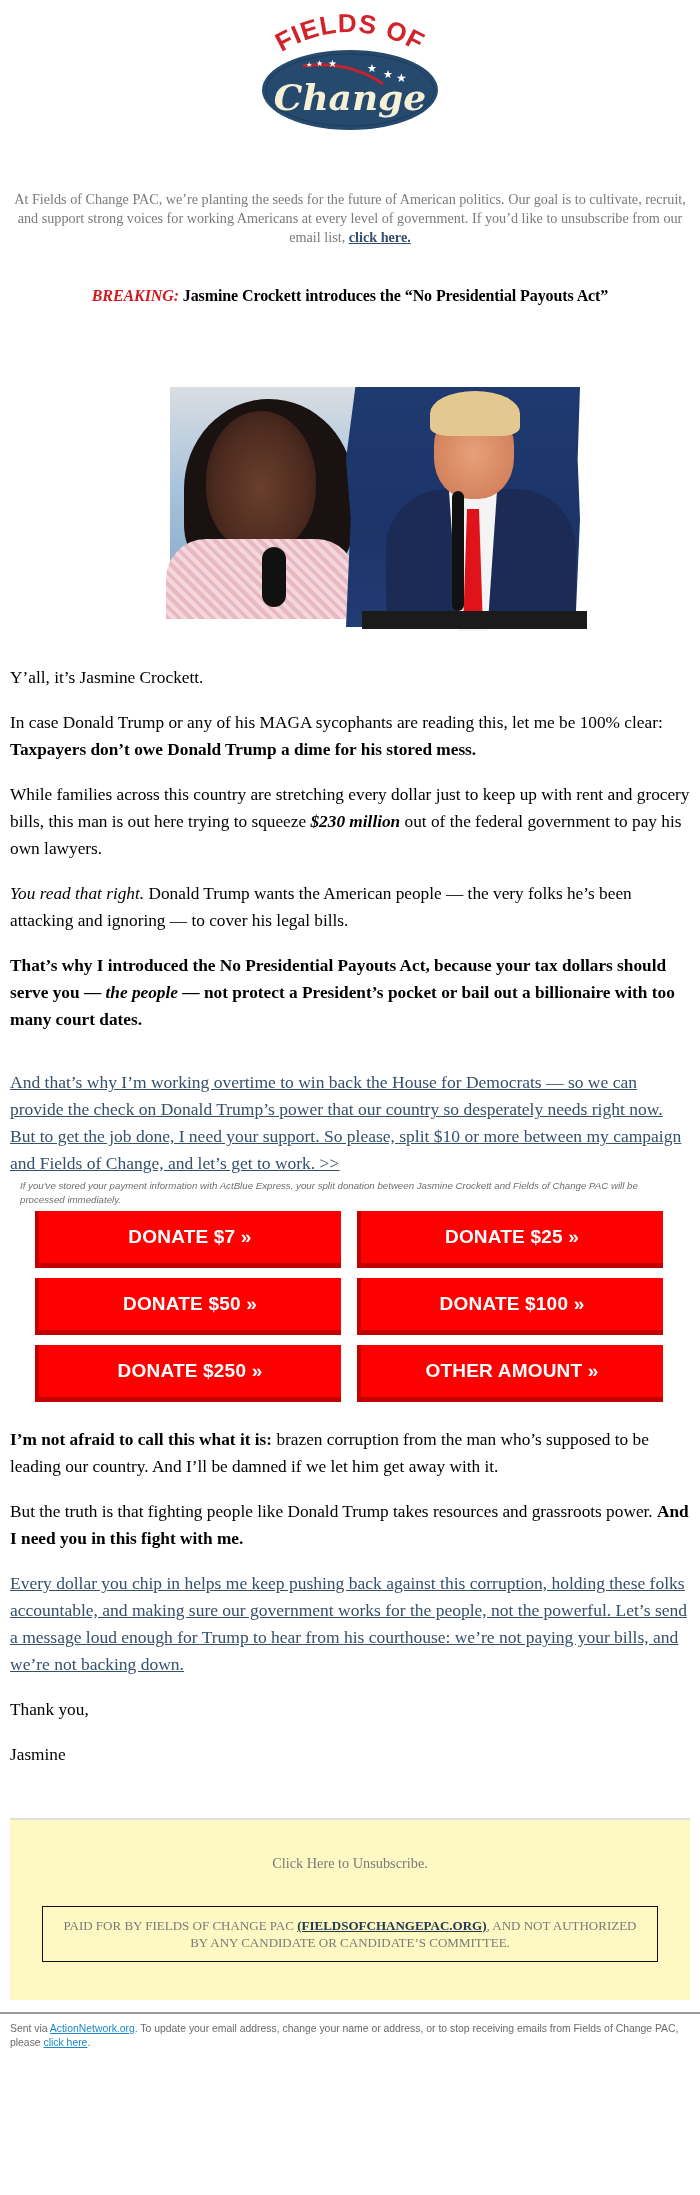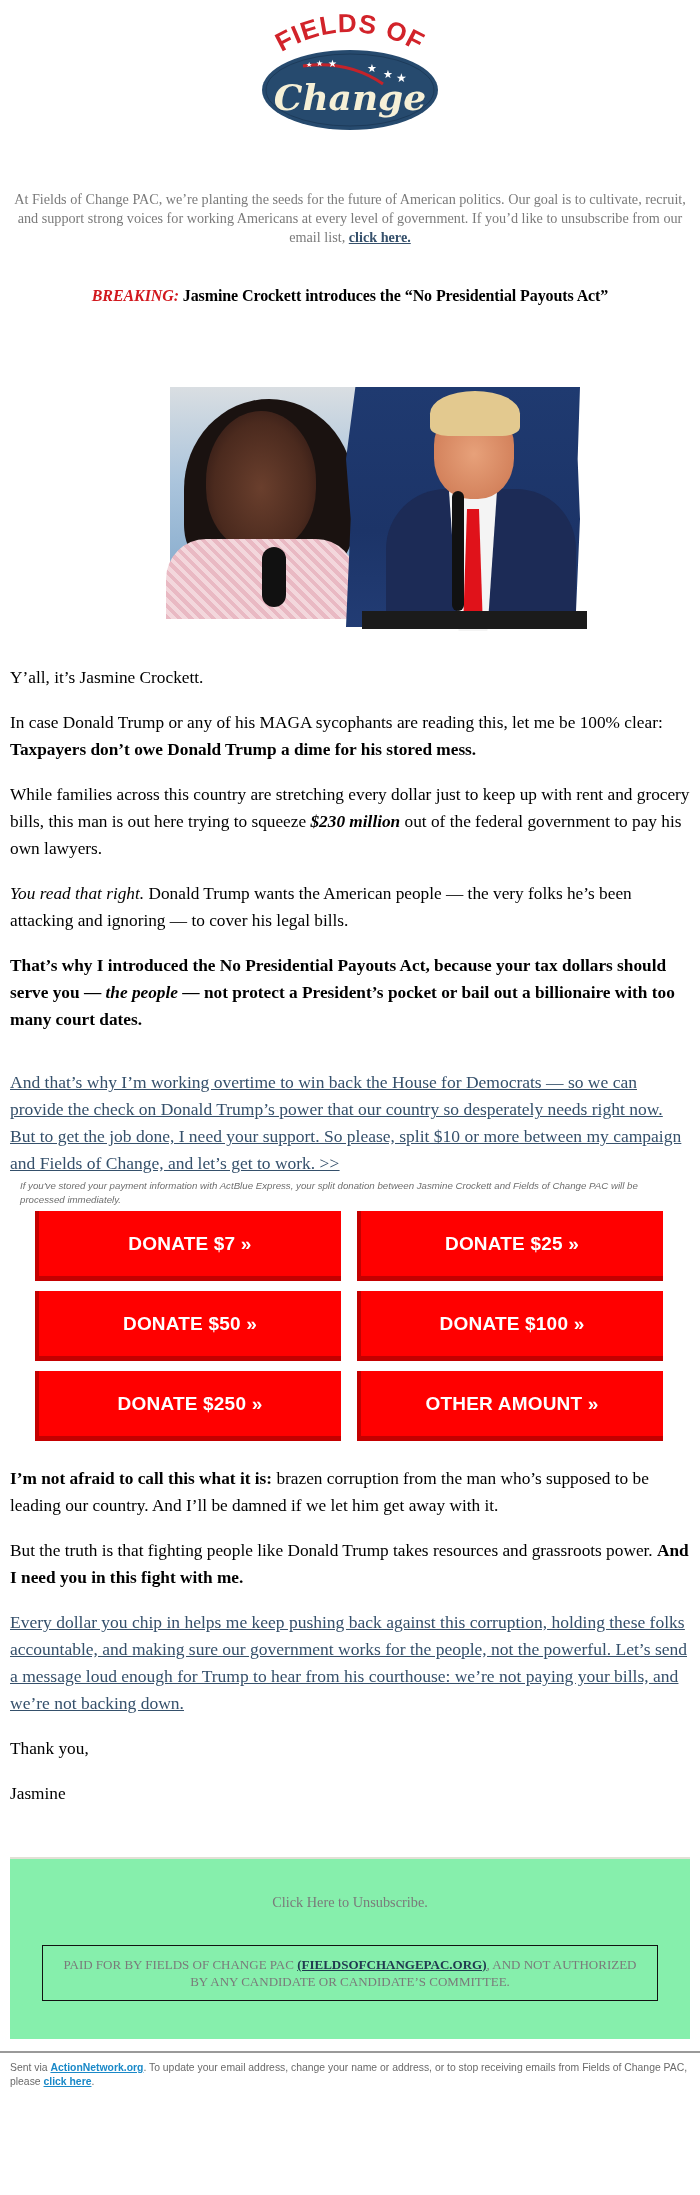--- a/index.html
+++ b/index.html
@@ -111,50 +111,50 @@
     text-align: left; font-family: "Liberation Sans", sans-serif; font-style: italic;
     font-size: 9.7px; line-height: 14px; color: #6e6e6e; margin: 2px 20px 0 20px;
   }
 
   
   .donate-grid {
     display: grid; grid-template-columns: 306px 306px; column-gap: 16px; row-gap: 10px;
     margin: 4px 0 0 35px; width: 630px;
   }
   .donate-btn {
-    height: 70px; background: #ff0000;
+    height: 57px; background: #ff0000;
     border-left: 4px solid #c40000; border-bottom: 5px solid #c40000;
     display: flex; align-items: center; justify-content: center;
     color: #fff; font-family: "Liberation Sans", sans-serif; font-weight: bold;
     font-size: 19px; letter-spacing: 0.2px; text-decoration: none;
   }
 
   .p-after { margin-top: 24px !important; }
 
   
   .signoff { margin-top: 22px; }
 
   
   .footer-box {
-    margin: 50px 10px 0 10px; background: #86efac;
+    margin: 50px 10px 0 10px; background: #fef9c3;
     border-top: 2px solid #e2e0d6; padding-top: 34px; padding-bottom: 38px; text-align: center;
   }
   .unsub { font-size: 14.3px; color: #7a7a7a; text-decoration: none; }
   .paid-box {
     width: 616px; margin: 34px auto 0 auto; border: 1px solid #111;
     padding: 10px 12px; font-size: 13px; line-height: 17px; color: #7a7a7a; text-transform: uppercase;
   }
   .paid-box a { color: #20394f; font-weight: bold; text-decoration: underline; }
 
   .sent-sep { margin-top: 12px; height: 2px; background: #9a9a9a; }
   .sent-via {
     font-family: "Liberation Sans", sans-serif; font-size: 10.4px; line-height: 14px; color: #6a6a6a;
     padding: 8px 10px 0 10px;
   }
-  .sent-via a { color: #1a89c8; text-decoration: underline; font-weight: bold; }
+  .sent-via a { color: #1a89c8; text-decoration: underline; }
 </style>
 </head>
 <body>
 
 <div class="page">
 
   <div class="logo-wrap">
     <svg class="logo-svg" viewBox="0 0 204 125" xmlns="http://www.w3.org/2000/svg">
       <defs>
         <path id="arcPath" d="M18,52 Q102,-8 186,52"></path>

